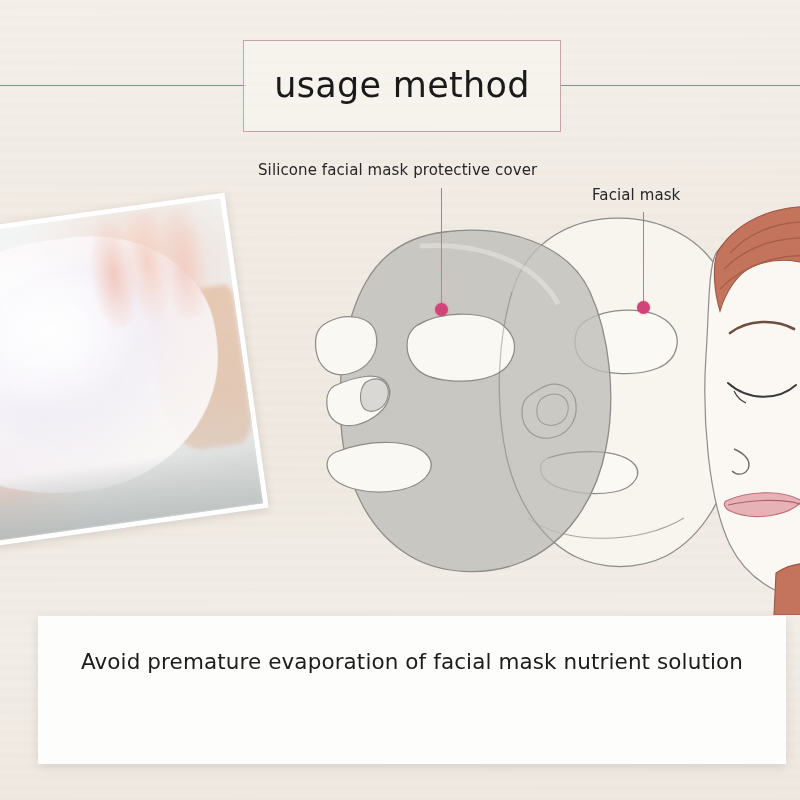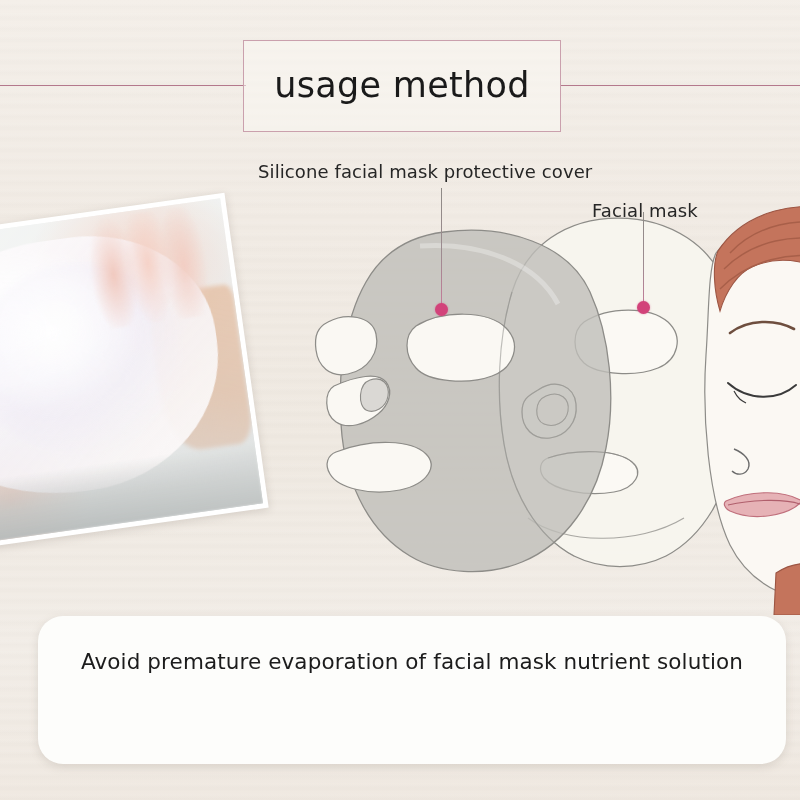--- a/index.html
+++ b/index.html
@@ -67,27 +67,27 @@
     font-size: 35px;
     color: #1a1a1a;
     letter-spacing: 0.3px;
     font-weight: 400;
     white-space: nowrap;
   }
 
   
   .callout-label {
     position: absolute;
-    font-size: 18px;
+    font-size: 15px;
     color: #262626;
     white-space: nowrap;
     letter-spacing: 0.1px;
   }
   #label-cover  { left: 258px; top: 161px; }
-  #label-mask   { left: 592px; top: 200px; }
+  #label-mask   { left: 592px; top: 186px; }
 
   .leader-line {
     position: absolute;
     width: 1.4px;
     background: linear-gradient(to bottom, #8e8a86 0%, #9d8b90 55%, #c77a9a 100%);
   }
   #leader-cover { left: 441px; top: 188px; height: 120px; }
   #leader-mask  { left: 643px; top: 212px; height: 96px; }
 
   .leader-dot {
@@ -184,21 +184,20 @@
     width: 115px; height: 410px;
   }
 
   
   #bottom-panel {
     position: absolute;
     left: 38px; top: 616px;
     width: 748px; height: 148px;
     background: #fdfdfb;
     box-shadow: 0 3px 10px rgba(130,118,108,0.20);
-    border-radius: 25px;
   }
   .panel-line {
     position: absolute;
     width: 100%;
     text-align: center;
     font-size: 21.5px;
     color: #1c1c1c;
     letter-spacing: 0.1px;
     white-space: nowrap;
   }

